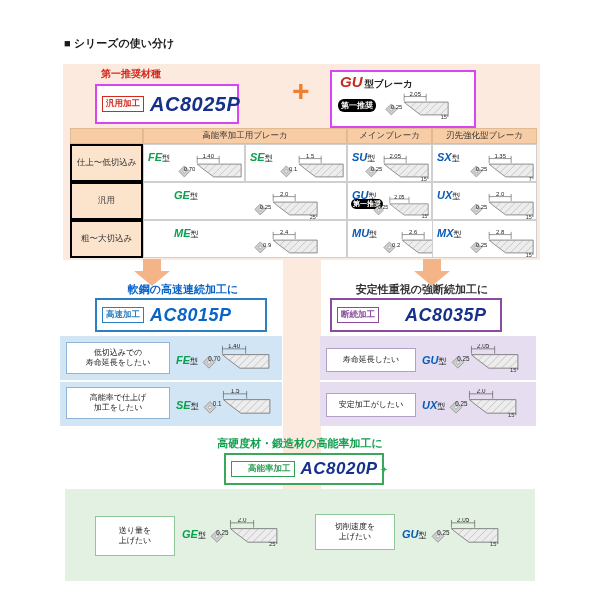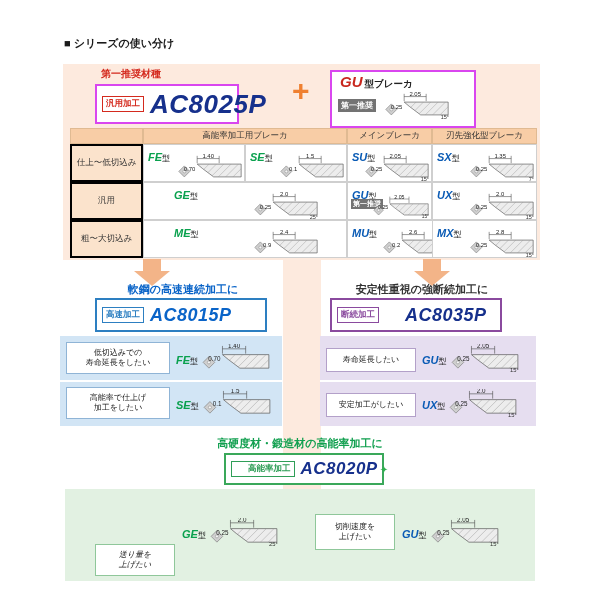--- a/index.html
+++ b/index.html
@@ -14,31 +14,31 @@
   
   .reclabel{left:101px;top:67px;font-size:10px;font-weight:bold;color:#d42a1e;}
   .gradebox{background:#fff;display:flex;align-items:center;}
   .box-red{border:2px solid #d946ef;}
   .box-blue{border:2px solid #2d7fc1;}
   .box-purple{border:2px solid #8a4a9e;}
   .box-green{border:2px solid #3aa85a;}
   .tag-outline{border:1px solid currentColor;font-size:8.5px;font-weight:bold;padding:1px 3px;margin-left:5px;white-space:nowrap;}
   .red{color:#d42a1e;} .blue{color:#2d7fc1;} .purple{color:#8a4a9e;} .green{color:#2f9e57;padding-left:16px;}
   .gradename{font-style:italic;font-weight:bold;margin-left:6px;letter-spacing:0.5px;white-space:nowrap;}
-  .g25{font-size:26px;color:#16308c;}
+  .g25{font-size:20px;color:#16308c;}
   .g15{font-size:18px;color:#0a64c8;}
   .g35{font-size:18px;color:#16308c;}
   .g20{font-size:17px;color:#16308c;}
   .plus{left:292px;top:74px;font-size:30px;font-weight:bold;color:#ef8030;}
   .gubox{background:#fff;}
   .gutitle{padding:2px 0 0 8px;line-height:15px;}
   .gucode{font-size:15px;font-style:italic;font-weight:bold;color:#c8281e;}
   .gusuffix{font-size:9.5px;color:#222;margin-left:2px;font-weight:bold;}
   .gurow{display:flex;align-items:center;padding-left:6px;margin-top:1px;}
-  .tag-solid{background:#737373;color:#fff;font-size:8px;font-weight:bold;padding:1px 3px;white-space:nowrap;}
+  .tag-solid{background:#000000;color:#fff;font-size:8px;font-weight:bold;padding:1px 3px;white-space:nowrap;border-radius:6px;}
   
   .hcell{background:#f8cda6;border:1px solid #e0ba92;font-size:8.5px;display:flex;align-items:center;justify-content:center;color:#333;box-sizing:border-box;}
   .lcell{background:#fbe3cc;border:2px solid #000000;font-size:8.5px;display:flex;align-items:center;justify-content:center;color:#333;box-sizing:border-box;}
   .cell{background:#fff;border:1px solid #cfcfcf;box-sizing:border-box;}
   .bname{position:absolute;left:4px;top:2px;white-space:nowrap;}
   .bcode{font-style:italic;font-weight:bold;font-size:11px;}
   .bsuf{font-size:8px;color:#222;}
   .bdia{position:absolute;right:1px;bottom:0;}
   .bdia svg{width:66px;height:27.5px;display:block;}
   .cell-gu .bdia svg{width:58px;height:24px;}
@@ -559,21 +559,21 @@
       </span>
   </div>
 
   <div class="abs heading h-bottom" style="left:170px;top:436px;width:260px;">高硬度材・鍛造材の高能率加工に</div>
   <div class="abs gradebox box-green" style="left:224px;top:453px;width:156px;height:28px;">
     <span class="tag-outline green">高能率加工</span>
     <span class="gradename g20">AC8020P</span>
     <span class="sparkle">✦</span>
   </div>
   <div class="abs panel-bottom" style="left:65px;top:489px;width:470px;height:92px;"></div>
-  <div class="abs tbox tbox-green" style="left:95px;top:544px;width:80px;height:32px;font-style:italic;">送り量を
+  <div class="abs tbox tbox-green" style="left:95px;top:516px;width:80px;height:40px;">送り量を
 上げたい</div>
   <div class="abs pitem" style="left:182px;top:518px;">
     <span class="bname" style="position:static;"><span class="bcode" style="color: rgb(10, 161, 78);">GE</span><span class="bsuf">型</span></span>
     <span class="bdia">
         <svg viewBox="0 0 72 30" xmlns="http://www.w3.org/2000/svg">
           <polygon points="8,13 14,19 8,25 2,19" fill="#cfcfcf" stroke="#808080" stroke-width="0.7"></polygon>
           <circle cx="8" cy="19" r="1.6" fill="#f4f4f4" stroke="#808080" stroke-width="0.5"></circle>
           <line x1="22" y1="5" x2="46" y2="5" stroke="#444" stroke-width="0.6"></line>
           <line x1="22" y1="2" x2="22" y2="10" stroke="#444" stroke-width="0.6"></line>
           <line x1="46" y1="2" x2="46" y2="10" stroke="#444" stroke-width="0.6"></line>

